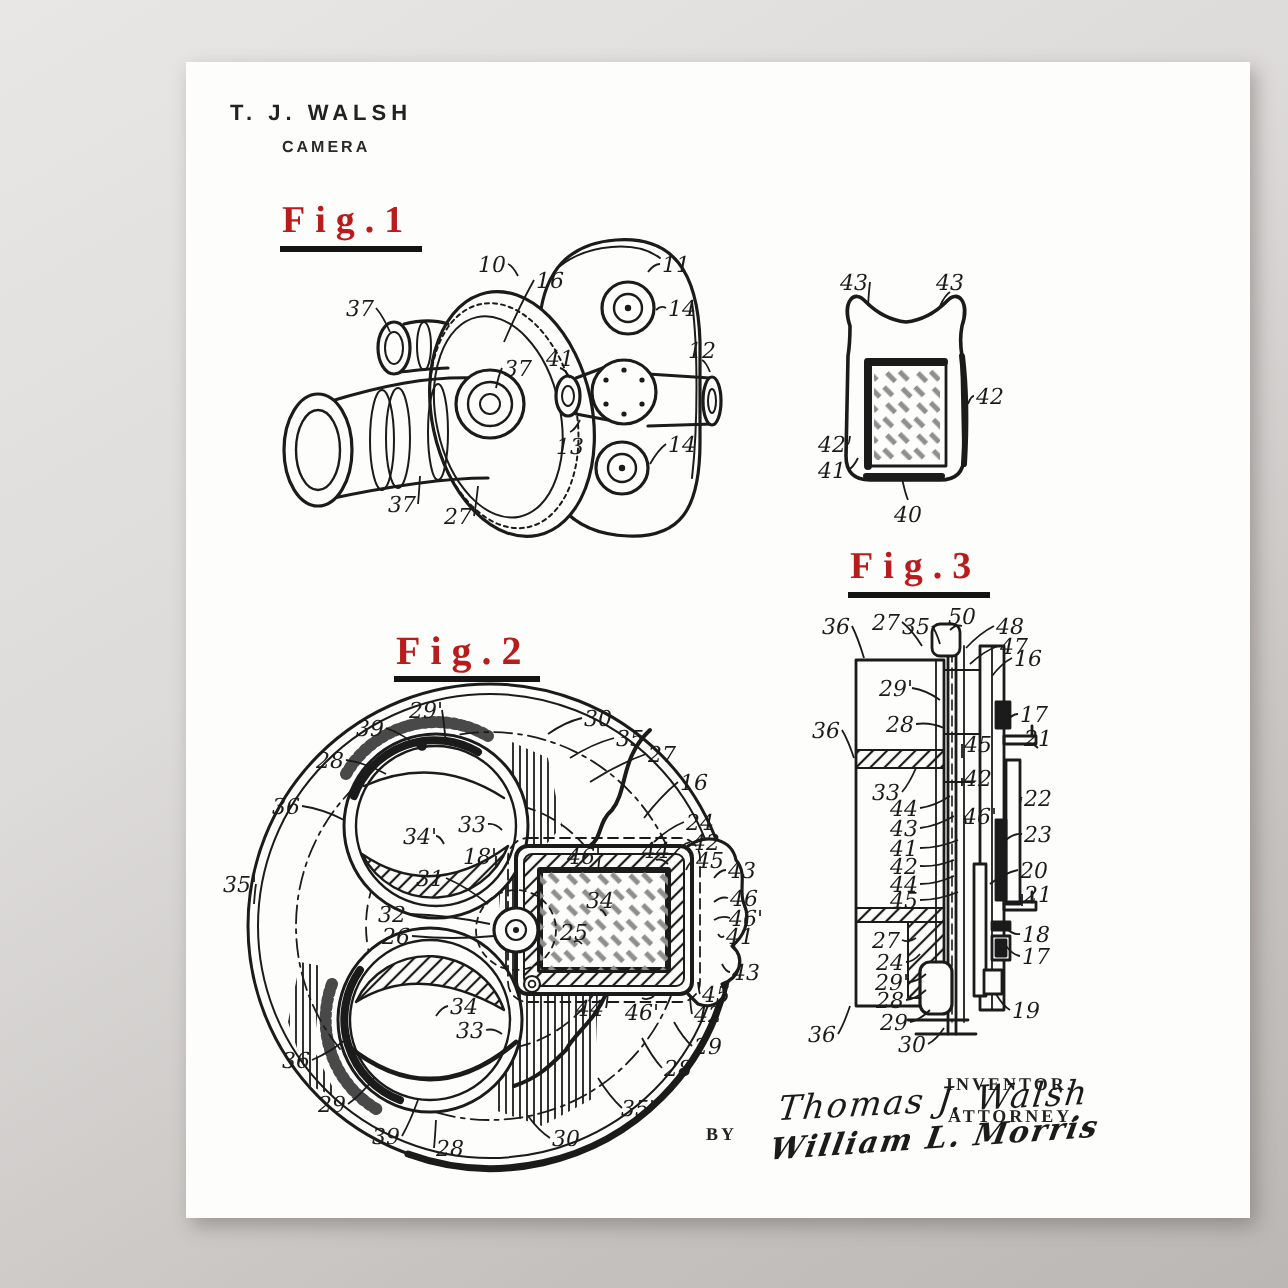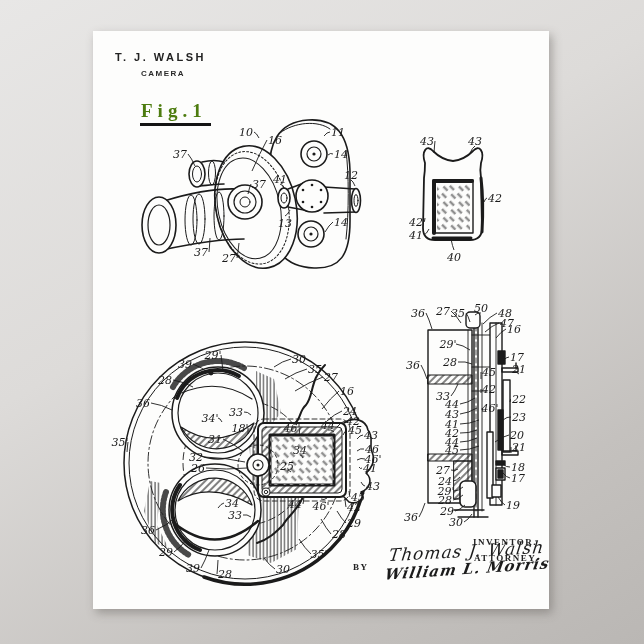--- a/index.html
+++ b/index.html
@@ -2,48 +2,50 @@
 <html><head>
 <meta charset="utf-8">
 <style>
   html,body{margin:0;padding:0;}
   body{
     width:644px;height:644px;overflow:hidden;position:relative;
     background:linear-gradient(150deg,#e8e7e6 0%,#dddbd9 40%,#c4c1be 78%,#bab7b4 100%);
     font-family:"Liberation Serif",serif;color:#1b1b1b;
   }
   .poster{
-    position:absolute;left:93px;top:31px;width:456px;height:578px;
+    position:absolute;left:93px;top:31px;width:532px;height:578px;
     background:#fdfdfc;box-shadow:3px 4px 9px rgba(95,90,86,.45);
   }
   .abs{position:absolute;}
   .name{font-family:"Liberation Sans",sans-serif;font-weight:bold;font-size:11px;letter-spacing:2.5px;color:#222;}
   .camera{font-family:Liberation Sans, sans-serif;font-weight:bold;font-size:8px;letter-spacing:1.5px;color:#2a2a2a;}
   .date{font-weight:bold;font-size:15px;letter-spacing:1px;color:#151515;}
   .figlabel{
-    font-weight:bold;font-size:19px;letter-spacing:5px;color:#4d7c0f;
+    font-weight:bold;font-size:19px;letter-spacing:5px;color:#b91c1c;
     border-bottom:3px solid #141414;padding:0 4px 1px 1px;line-height:1.1;
   }
   .sig-caption{font-weight:bold;font-size:9px;letter-spacing:1.5px;color:#222;}
   .script{font-style:italic;font-family:"DejaVu Serif",serif;font-size:17px;letter-spacing:1px;
     transform:rotate(-3deg) skewX(-10deg);white-space:nowrap;}
   .script.heavy{font-size:15px;font-weight:bold;transform:rotate(-4deg) skewX(-14deg);}
   svg{overflow:visible;}
   .nums text{font:italic 11px "DejaVu Serif",serif;fill:#1b1b1b;text-anchor:middle;}
   .nums path{stroke:#1b1b1b;stroke-width:.9;fill:none;}
 </style>
 </head>
 <body>
 
 <div class="poster">
 
   <div class="abs name" style="left:22px;top:20px">T. J. WALSH</div>
   <div class="abs camera" style="left:48px;top:38px">CAMERA</div>
 
   <div class="abs figlabel" style="left:47px;top:70px">Fig.1</div>
+  <div class="abs figlabel" style="left:104px;top:284px;font-size:20px">Fig.2</div>
+  <div class="abs figlabel" style="left:331px;top:243px">Fig.3</div>
 
   <svg class="abs" style="left:25px;top:60px" width="290" height="220" viewBox="0 0 290 220">
     <g stroke="#1b1b1b" fill="none" stroke-width="1.6" stroke-linejoin="round" stroke-linecap="round">
       <g>
         <path d="M152,92 C148,50 162,31 190,29 C218,27 231,44 232,80 L232,130 C232,164 222,178 196,177 C170,176 154,162 152,130 Z" fill="#fdfdfc"></path>
         <path d="M162,42 C176,31 200,29 212,38" stroke-width="1"></path>
         <path d="M228,60 C231,82 231,122 228,148" stroke-width="1"></path>
       </g>
       <g>
         <path d="M206,96 L237,98 M206,122 L238,121"></path>

